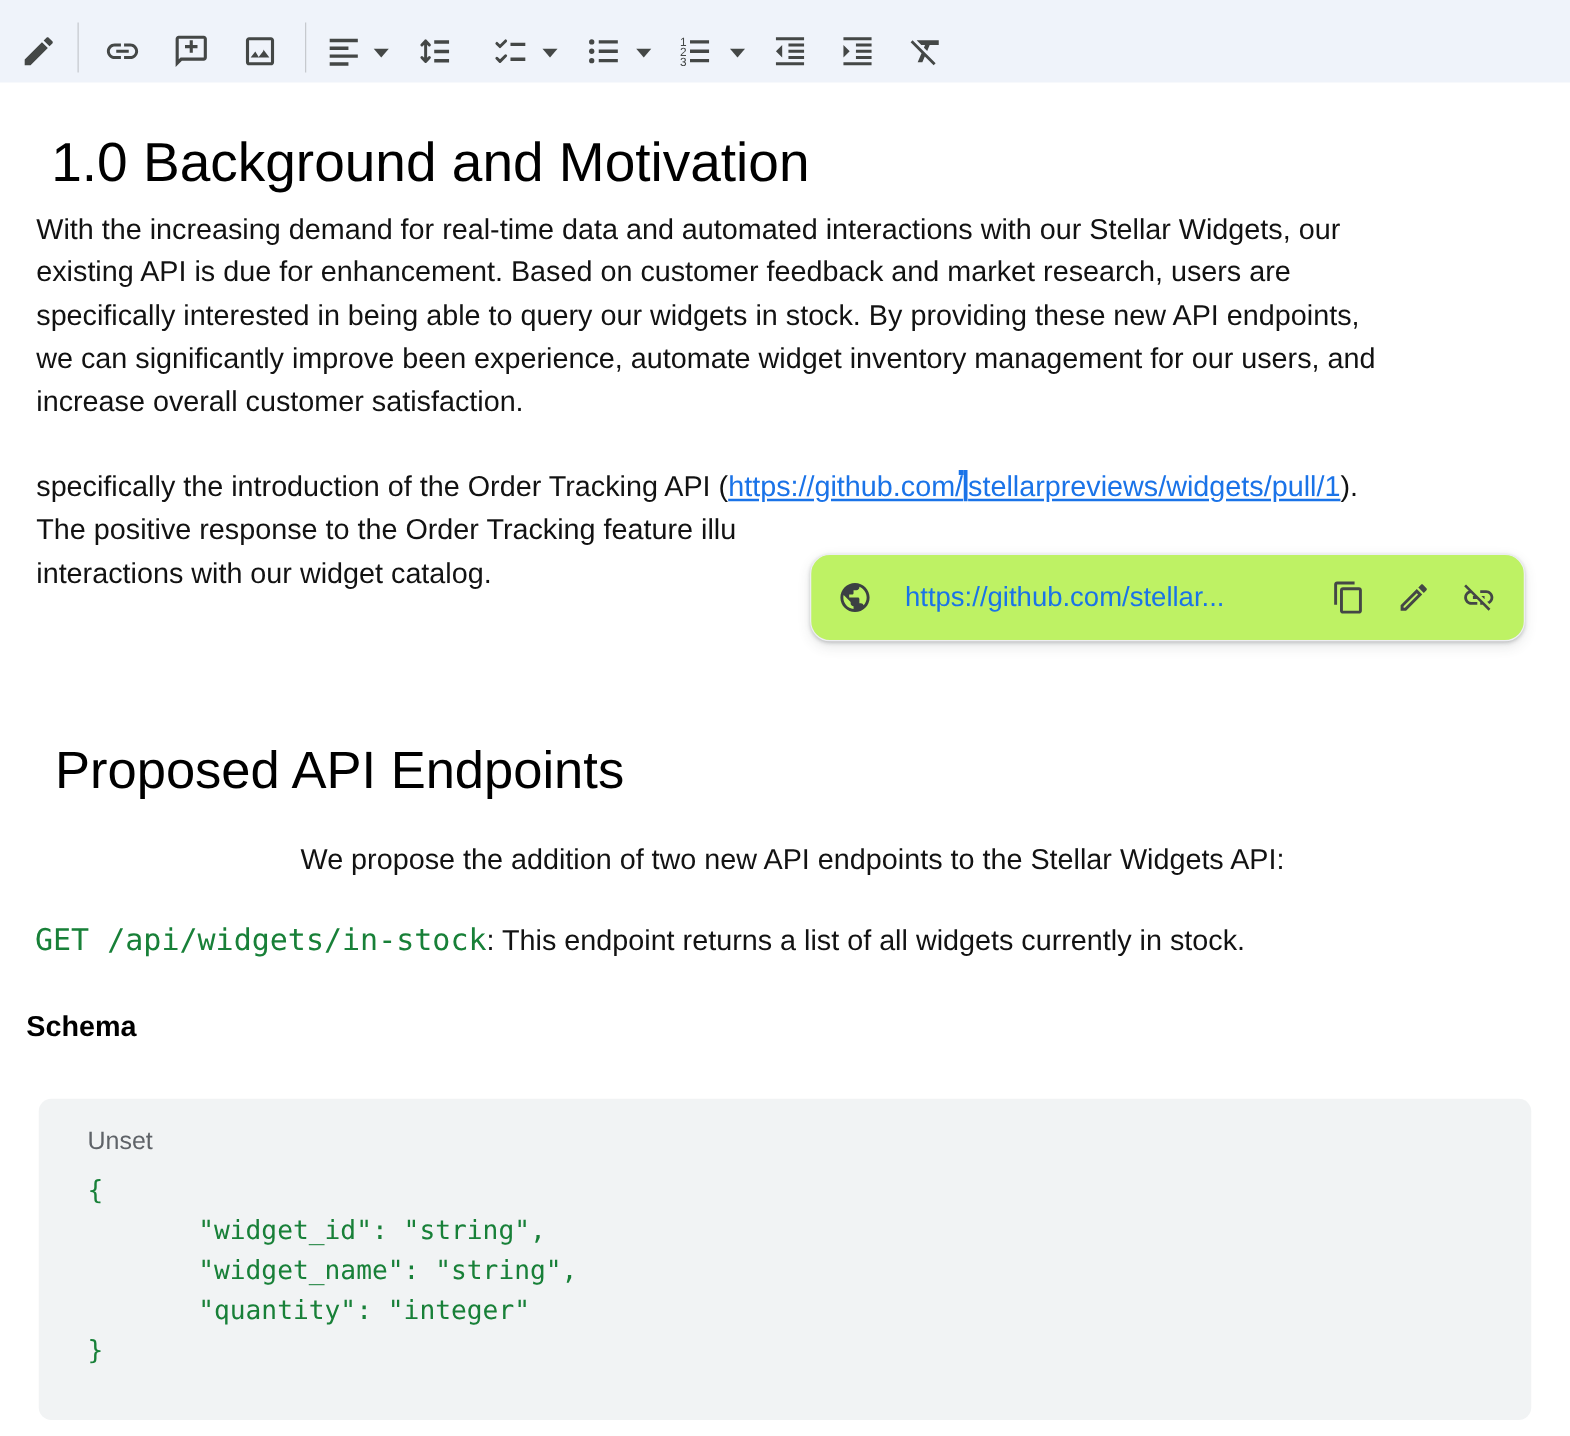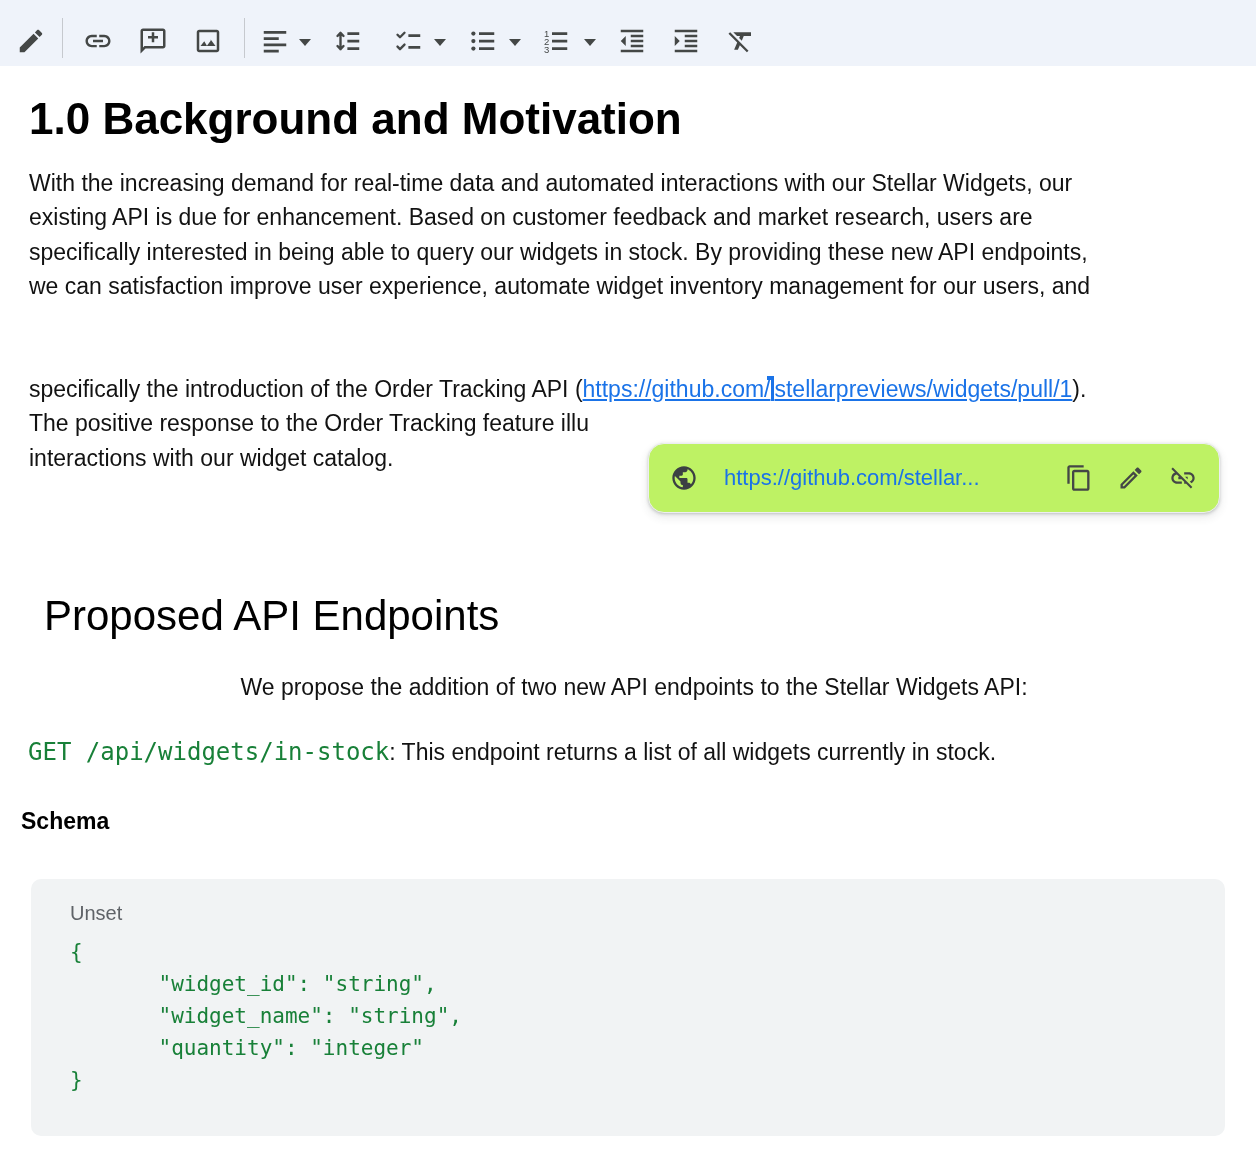--- a/index.html
+++ b/index.html
@@ -8,21 +8,21 @@
   
   .toolbar{position:absolute;left:0;top:0;width:1256px;height:66px;background:#eff3fa;}
   .tb{position:absolute;top:26px;width:30px;height:30px;border:none;background:transparent;
       padding:0;margin:0;cursor:pointer;}
   .tb svg{display:block;width:30px;height:30px;fill:#444746;stroke:none;}
   .tb svg .st{fill:none;stroke:#444746;stroke-width:1.9;stroke-linecap:round;stroke-linejoin:round;}
   .dd{position:absolute;top:39px;width:0;height:0;border-left:6px solid transparent;
       border-right:6px solid transparent;border-top:7px solid #444746;cursor:pointer;}
   .tb-divider{position:absolute;top:18px;width:1px;height:40px;background:#c6c9ce;}
   
-  .h1{position:absolute;left:29px;top:94px;margin:0;font-size:44px;font-weight:700;color:#000;}
+  .h1{position:absolute;left:29px;top:94px;margin:12px;font-size:44px;font-weight:400;color:#000;}
   .h2{position:absolute;left:44px;top:592px;margin:0;font-size:42px;font-weight:400;color:#000;}
   .para{position:absolute;left:29px;font-size:23px;line-height:34.4px;color:#121212;}
   .p1{top:166px;width:1210px;}
   .p2{top:372px;width:1210px;}
   .p3{top:670px;width:1210px;text-align:center;}
   .doclink{color:#1a73e8;text-decoration:underline;cursor:pointer;}
   .caret{display:inline-block;position:relative;width:3px;height:25px;background:#1a73e8;
          vertical-align:-4px;margin:0 0 0 1px;}
   .caret::before{content:"";position:absolute;left:-4px;top:0;width:4px;height:4px;background:#1a73e8;}
   
@@ -142,21 +142,22 @@
       </svg>
     </button>
   </div>
 
   <h1 class="h1">1.0 Background and Motivation</h1>
 
   <div class="para p1">
     <div>With the increasing demand for real-time data and automated interactions with our Stellar Widgets, our</div>
     <div>existing API is due for enhancement. Based on customer feedback and market research, users are</div>
     <div>specifically interested in being able to query our widgets in stock. By providing these new API endpoints,</div>
-    <div>we can satisfaction improve user experience, automate widget inventory management for our users, and</div>
+    <div>we can significantly improve been experience, automate widget inventory management for our users, and</div>
+    <div>increase overall customer satisfaction.</div>
   </div>
 
   <div class="para p2">
     <div><span>specifically the introduction of the Order Tracking API (</span><a class="doclink"><span>https://github.com/</span><span class="caret"></span><span>stellarpreviews/widgets/pull/1</span></a><span>).</span></div>
     <div>The positive response to the Order Tracking feature illu</div>
     <div>interactions with our widget catalog.</div>
   </div>
 
   <div class="link-popup">
     <span class="lp-globe">

